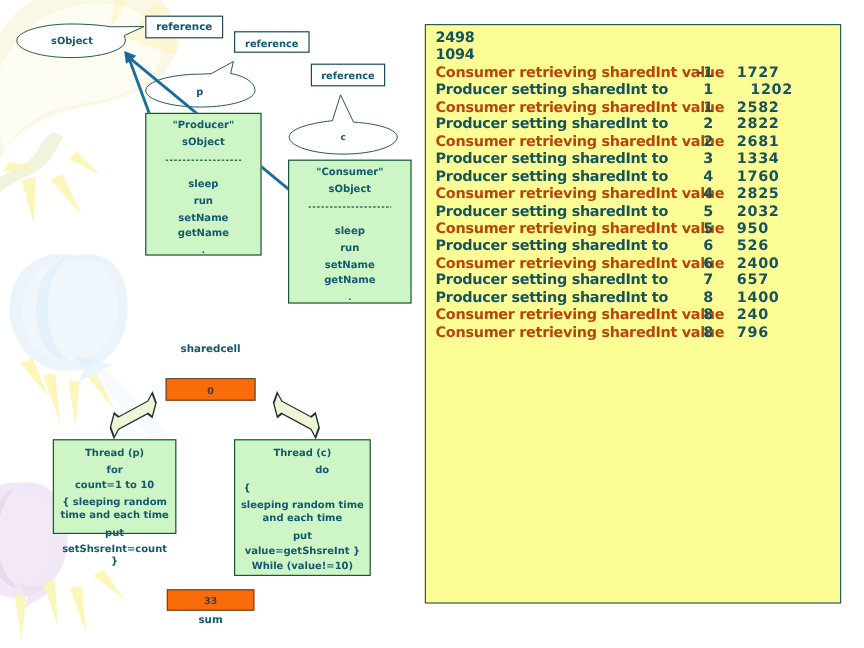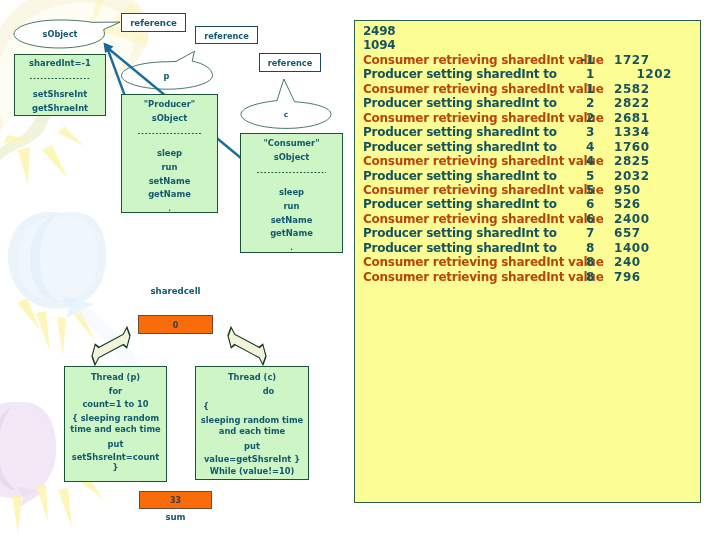--- a/index.html
+++ b/index.html
@@ -125,26 +125,20 @@
   <div class="cap" style="left:14px;top:29px;width:92px;font-size:8.2px;">
     <span>sObject</span>
   </div>
   <div class="cap" style="left:121px;top:71px;width:91px;font-size:8.2px;">
     <span>p</span>
   </div>
   <div class="cap" style="left:240px;top:110px;width:92px;font-size:7.5px;">
     <span>c</span>
   </div>
 
-  <div class="gbox" style="left:14px;top:54px;width:92px;height:62px;font-size:8.4px;">
-    <div class="tl" style="top:4px;">sharedInt=-1</div>
-    <div class="dash" style="left:15px;right:15px;top:23px;"></div>
-    <div class="tl" style="top:35px;">setShsreInt</div>
-    <div class="tl" style="top:49px;">getShraeInt</div>
-  </div>
 
   <div class="gbox" style="left:121px;top:94px;width:97px;height:119px;font-size:8.4px;">
     <div class="tl" style="top:5px;">"Producer"</div>
     <div class="tl" style="top:19px;">sObject</div>
     <div class="dash" style="left:16px;right:16px;top:38px;"></div>
     <div class="tl" style="top:54px;">sleep</div>
     <div class="tl" style="top:68px;">run</div>
     <div class="tl" style="top:82px;">setName</div>
     <div class="tl" style="top:95px;">getName</div>
     <div class="tl" style="top:110px;font-size:7px;">.</div>
@@ -170,21 +164,21 @@
 
   <svg class="bg" viewBox="0 0 720 540" width="720" height="540">
     <g transform="translate(111,346) matrix(1.15,-0.62,0,1.03,0,0)">
       <path d="M -16.5 0 L -13.8 -9.8 L -10.6 -5.0 L 10.6 -5.0 L 13.8 -9.8 L 16.5 0 L 13.8 9.8 L 10.6 5.0 L -10.6 5.0 L -13.8 9.8 Z" fill="#f1f4d6" stroke="#15362e" stroke-width="1.15" stroke-linejoin="miter"></path>
     </g>
     <g transform="translate(247,346) matrix(1.15,0.62,0,1.03,0,0)">
       <path d="M -16.5 0 L -13.8 -9.8 L -10.6 -5.0 L 10.6 -5.0 L 13.8 -9.8 L 16.5 0 L 13.8 9.8 L 10.6 5.0 L -10.6 5.0 L -13.8 9.8 Z" fill="#f1f4d6" stroke="#15362e" stroke-width="1.15" stroke-linejoin="miter"></path>
     </g>
   </svg>
 
-  <div class="gbox" style="left:64px;top:366px;width:103px;height:116px;font-size:8.3px;">
+  <div class="gbox" style="left:44px;top:366px;width:103px;height:79px;font-size:8.3px;">
     <div class="tl" style="top:6px;">Thread (p)</div>
     <div class="tl" style="top:20px;">for</div>
     <div class="tl" style="top:33px;">count=1 to 10</div>
     <div class="tl" style="top:47px;">{  sleeping random</div>
     <div class="tl" style="top:58px;">time and each time</div>
     <div class="tl" style="top:73px;">put</div>
     <div class="tl" style="top:86px;">setShsreInt=count</div>
     <div class="tl" style="top:96px;">}</div>
   </div>
 
@@ -204,21 +198,21 @@
   </div>
   <div class="cap" style="left:139px;top:512px;width:73px;font-size:8.6px;">
     <span>sum</span>
   </div>
 
   <div class="console" style="left:354px;top:20px;width:347px;height:483px;">
     <div id="consoleLines" style="padding:3px 0 0 8px;">
         <div class="cline" style="color: rgb(20, 84, 92);">2498</div>
         <div class="cline" style="color: rgb(20, 84, 92);">1094</div>
         <div class="cline" style="color: rgb(184, 69, 12);"><span style="width: 200px; display: inline-block;">Consumer retrieving sharedInt value</span><span class="cnum" style="width: 32px; display: inline-block; text-align: right;">-1</span><span class="cnum" style="width: 58px; display: inline-block; text-align: left; padding-left: 19px;">1727</span></div>
-        <div class="cline" style="color: rgb(20, 84, 92);"><span style="width: 200px; display: inline-block;">Producer setting sharedInt to</span><span class="cnum" style="width: 32px; display: inline-block; text-align: right;">1</span><span class="cnum" style="width: 58px; display: inline-block; text-align: right; padding-left: 19px;">1202</span></div>
+        <div class="cline" style="color: rgb(20, 84, 92);"><span style="width: 200px; display: inline-block;">Producer setting sharedInt to</span><span class="cnum" style="width: 32px; display: inline-block; text-align: right;">1</span><span class="cnum" style="width: 58px; display: inline-block; text-align: center; padding-left: 19px;">1202</span></div>
         <div class="cline" style="color: rgb(184, 69, 12);"><span style="width: 200px; display: inline-block;">Consumer retrieving sharedInt value</span><span class="cnum" style="width: 32px; display: inline-block; text-align: right;">1</span><span class="cnum" style="width: 58px; display: inline-block; text-align: left; padding-left: 19px;">2582</span></div>
         <div class="cline" style="color: rgb(20, 84, 92);"><span style="width: 200px; display: inline-block;">Producer setting sharedInt to</span><span class="cnum" style="width: 32px; display: inline-block; text-align: right;">2</span><span class="cnum" style="width: 58px; display: inline-block; text-align: left; padding-left: 19px;">2822</span></div>
         <div class="cline" style="color: rgb(184, 69, 12);"><span style="width: 200px; display: inline-block;">Consumer retrieving sharedInt value</span><span class="cnum" style="width: 32px; display: inline-block; text-align: right;">2</span><span class="cnum" style="width: 58px; display: inline-block; text-align: left; padding-left: 19px;">2681</span></div>
         <div class="cline" style="color: rgb(20, 84, 92);"><span style="width: 200px; display: inline-block;">Producer setting sharedInt to</span><span class="cnum" style="width: 32px; display: inline-block; text-align: right;">3</span><span class="cnum" style="width: 58px; display: inline-block; text-align: left; padding-left: 19px;">1334</span></div>
         <div class="cline" style="color: rgb(20, 84, 92);"><span style="width: 200px; display: inline-block;">Producer setting sharedInt to</span><span class="cnum" style="width: 32px; display: inline-block; text-align: right;">4</span><span class="cnum" style="width: 58px; display: inline-block; text-align: left; padding-left: 19px;">1760</span></div>
         <div class="cline" style="color: rgb(184, 69, 12);"><span style="width: 200px; display: inline-block;">Consumer retrieving sharedInt value</span><span class="cnum" style="width: 32px; display: inline-block; text-align: right;">4</span><span class="cnum" style="width: 58px; display: inline-block; text-align: left; padding-left: 19px;">2825</span></div>
         <div class="cline" style="color: rgb(20, 84, 92);"><span style="width: 200px; display: inline-block;">Producer setting sharedInt to</span><span class="cnum" style="width: 32px; display: inline-block; text-align: right;">5</span><span class="cnum" style="width: 58px; display: inline-block; text-align: left; padding-left: 19px;">2032</span></div>
         <div class="cline" style="color: rgb(184, 69, 12);"><span style="width: 200px; display: inline-block;">Consumer retrieving sharedInt value</span><span class="cnum" style="width: 32px; display: inline-block; text-align: right;">5</span><span class="cnum" style="width: 58px; display: inline-block; text-align: left; padding-left: 19px;">950</span></div>
         <div class="cline" style="color: rgb(20, 84, 92);"><span style="width: 200px; display: inline-block;">Producer setting sharedInt to</span><span class="cnum" style="width: 32px; display: inline-block; text-align: right;">6</span><span class="cnum" style="width: 58px; display: inline-block; text-align: left; padding-left: 19px;">526</span></div>
         <div class="cline" style="color: rgb(184, 69, 12);"><span style="width: 200px; display: inline-block;">Consumer retrieving sharedInt value</span><span class="cnum" style="width: 32px; display: inline-block; text-align: right;">6</span><span class="cnum" style="width: 58px; display: inline-block; text-align: left; padding-left: 19px;">2400</span></div>

